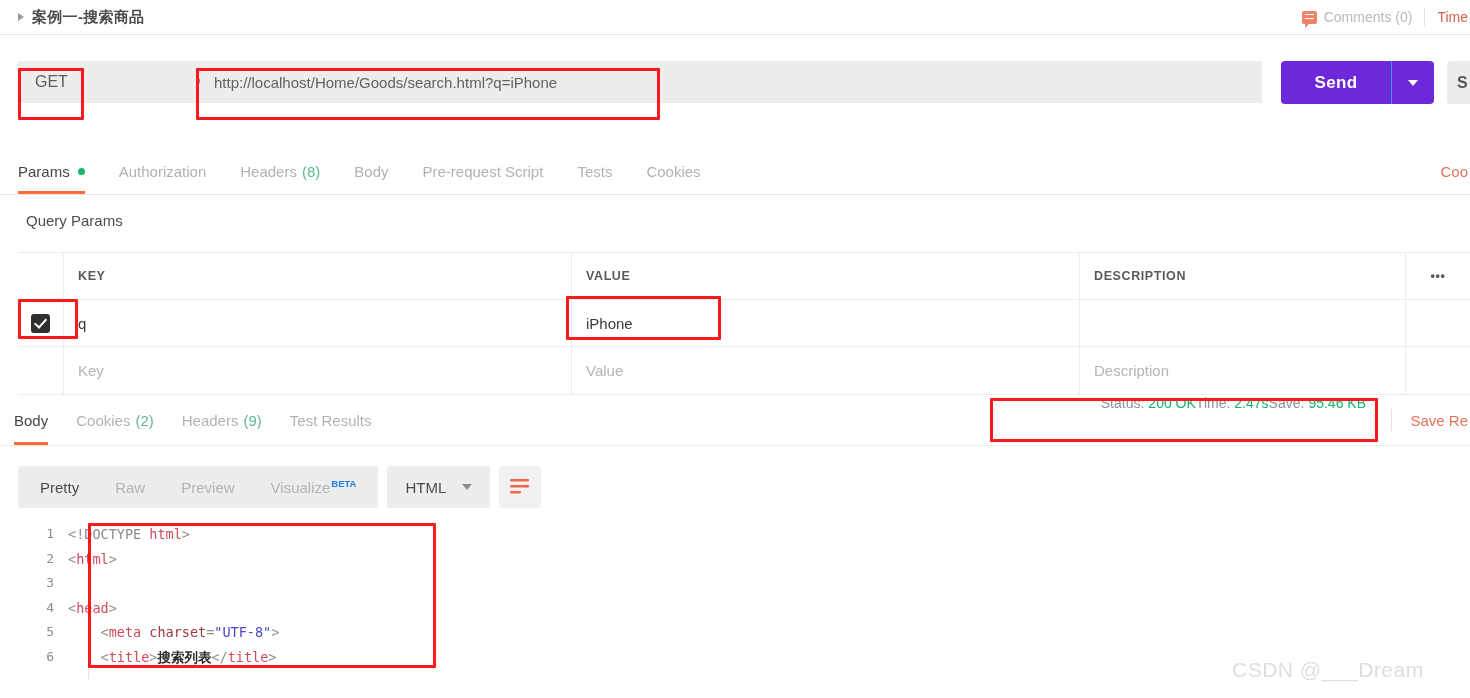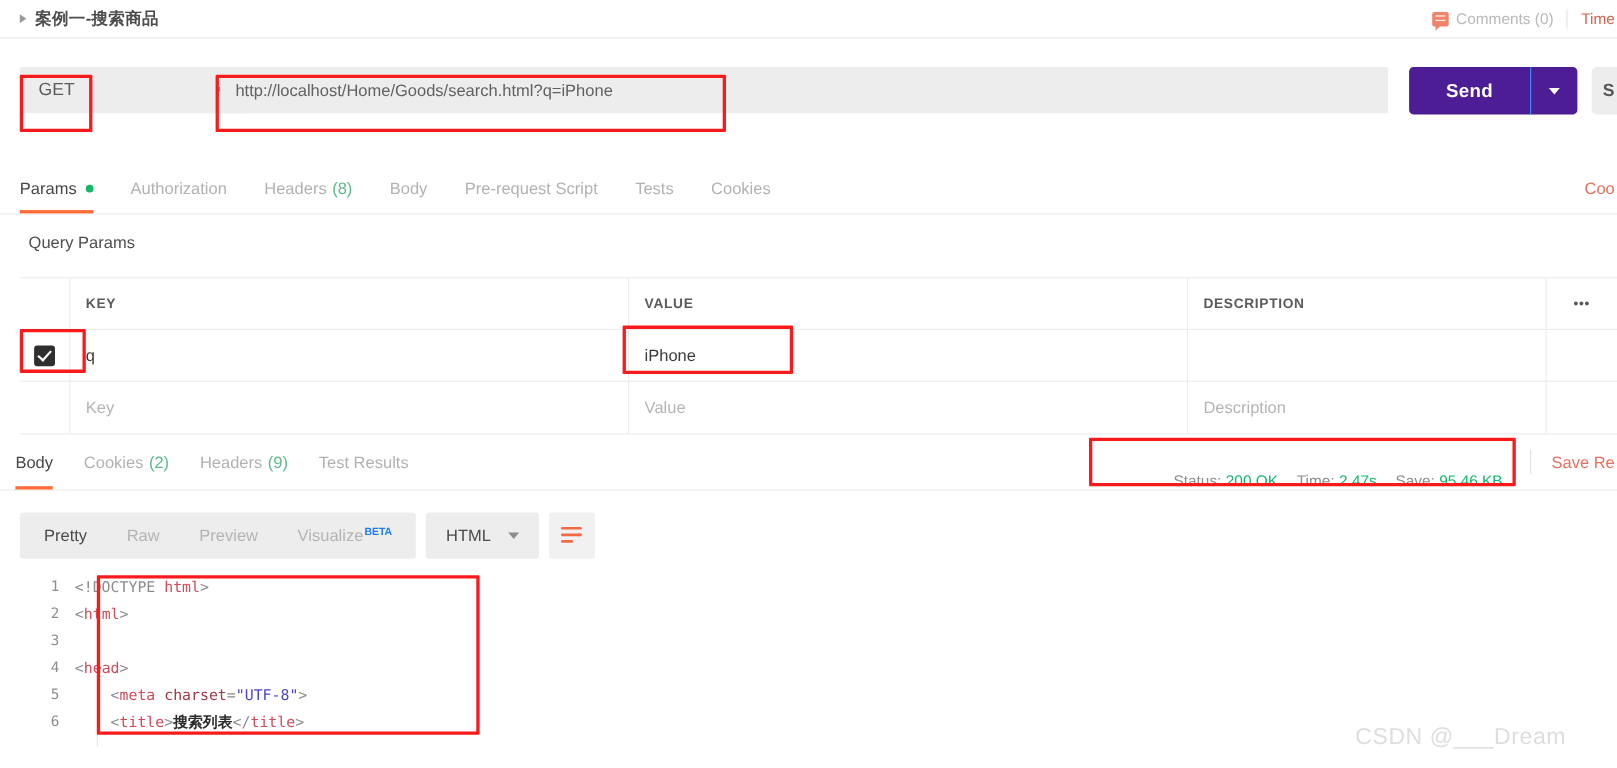--- a/index.html
+++ b/index.html
@@ -137,21 +137,21 @@
     box-sizing: border-box;
   }
   .url-text {
     font-size: 15px;
     color: #616161;
   }
   .send-btn {
     position: absolute;
     left: 1281px; top: 27px;
     width: 153px; height: 43px;
-    background: #4c1d95;
+    background: #6d28d9;
     border-radius: 4px;
     display: flex;
     align-items: center;
   }
   .send-label {
     flex: 1;
     text-align: center;
     color: #ffffff;
     font-size: 17px;
     font-weight: bold;
@@ -344,22 +344,21 @@
     position: absolute;
     left: 0; right: 0; bottom: 0;
     height: 3px;
     background: #ff6c37;
   }
   .statusline {
     position: absolute;
     right: 86px; top: 0;
     height: 50px;
     display: flex;
-    align-items: flex-end;
-    gap: 17px;
+    align-items: flex-start;
     font-size: 14px;
     color: #8f8f8f;
     padding: 0 18px;
   }
   .statusline b {
     color: #12b76a;
     font-weight: normal;
     margin-left: 4px;
   }
   .divider-v {

